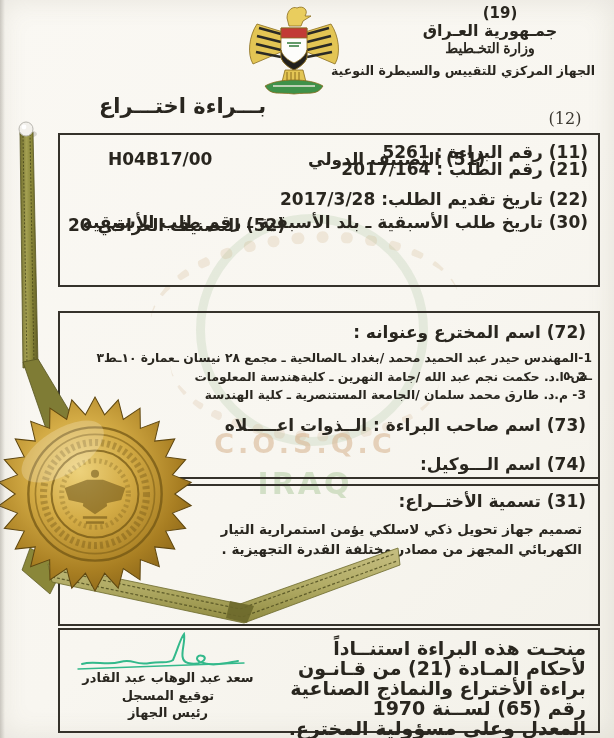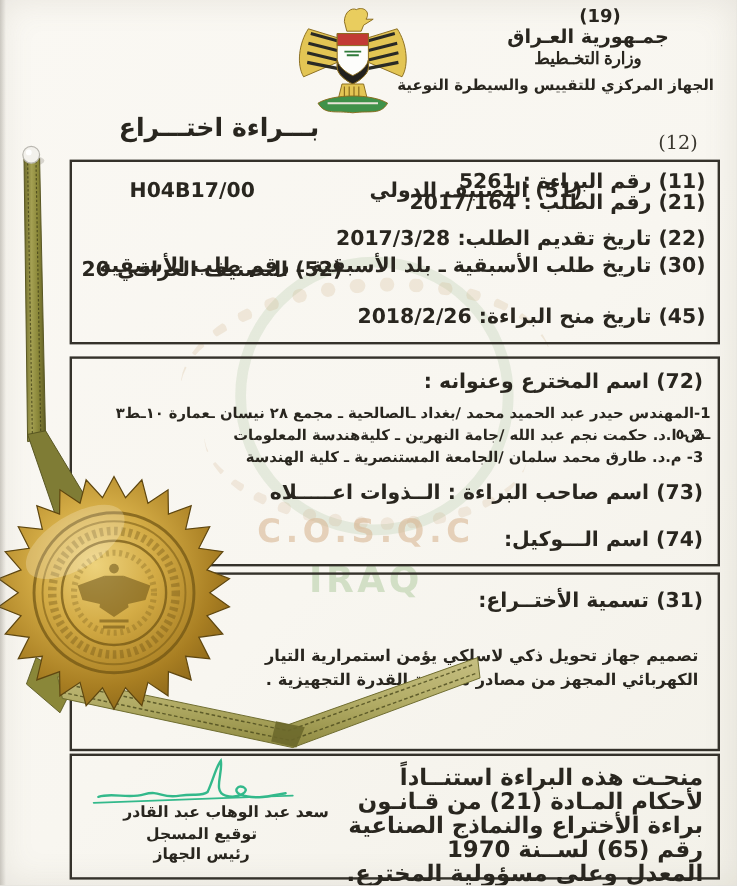--- a/index.html
+++ b/index.html
@@ -18,32 +18,32 @@
   .hdr-num{top:4px;left:450px;width:100px;font-size:15px;}
   .hdr-1{top:21px;left:405px;width:170px;font-size:16px;}
   .hdr-2{top:40px;left:405px;width:170px;font-size:14px;font-family:Liberation Serif, serif;}
   .hdr-3{top:63px;left:340px;width:255px;font-size:12.5px;font-weight:600;}
   .doc-num{top:109px;left:530px;width:70px;font-weight:400;font-size:16px;
     font-family:"DejaVu Serif",serif;color:#3a372f;}
   .page-title{top:94px;left:60px;width:245px;font-size:21px;letter-spacing:0;}
   .box{position:absolute;left:58px;width:538px;border:2px solid #35322b;z-index:1;
     background:transparent;}
   .box1{top:133px;height:150px;}
-  .box2{top:297px;height:171px;}
+  .box2{top:311px;height:171px;}
   .box3{top:477px;height:145px;}
   .box4{top:628px;height:101px;}
   .f{position:absolute;white-space:nowrap;direction:rtl;unicode-bidi:plaintext;
     color:#29261f;font-weight:700;font-size:17px;}
   .inv{position:absolute;direction:rtl;unicode-bidi:plaintext;color:#29261f;
     font-weight:700;font-size:12.3px;line-height:18.4px;text-align:right;}
   .desc{position:absolute;direction:rtl;unicode-bidi:plaintext;color:#29261f;
-    font-weight:700;font-size:13.5px;line-height:20px;margin-top:18px;}
+    font-weight:700;font-size:13.5px;line-height:20px;}
   .legal{position:absolute;direction:rtl;unicode-bidi:plaintext;color:#29261f;
     font-weight:600;font-size:19px;line-height:20px;text-align:right;}
-  .sig-name{top:40px;left:2px;width:212px;font-size:13px;text-align:right;}
+  .sig-name{top:40px;left:2px;width:212px;font-size:13px;}
   .sig-r1{top:58px;left:2px;width:212px;font-size:13px;}
   .sig-r2{top:75px;left:2px;width:212px;font-size:13px;}
   .wm{position:absolute;z-index:0;pointer-events:none;}
   .wm-ring{left:196px;top:214px;width:214px;height:214px;border-radius:50%;
     border:9px solid rgba(150,185,140,.20);}
   .wm-arc{left:150px;top:232px;width:310px;height:150px;border-radius:50%;
     border-top:12px dotted rgba(205,172,128,.22);transform:rotate(-5deg);}
   .wm-arc2{left:170px;top:300px;width:270px;height:130px;border-radius:50%;
     border-bottom:11px dotted rgba(205,172,128,.20);transform:rotate(4deg);}
   .wm-cosqc{left:190px;top:428px;width:230px;text-align:center;font-size:27px;
@@ -93,21 +93,20 @@
   <div class="txt ctr page-title">بـــراءة اختـــراع</div>
 
   <div class="box box1">
     <div class="f" style="top:7px;right:10px">(11) رقم البراءة : 5261</div>
     <div class="f" style="top:14px;left:248px">(51) التصنيف الدولي</div>
     <div class="f" style="top:14px;left:48px">H04B17/00</div>
     <div class="f" style="top:24px;right:10px">(21) رقم الطلب : 2017/164</div>
     <div class="f" style="top:54px;right:10px">(22) تاريخ تقديم الطلب: 2017/3/28</div>
     <div class="f" style="top:77px;right:10px">(30) تاريخ طلب الأسبقية ـ بلد الأسبقية  ـ رقم طلب الأسبقية</div>
     <div class="f" style="top:80px;left:8px">(52) التصنيف العراقي  20</div>
-    <div class="f" style="top:119px;right:10px">(45) تاريخ منح البراءة:  2018/2/26</div>
   </div>
 
   <div class="box box2">
     <div class="f" style="top:9px;right:12px">(72) اسم المخترع وعنوانه :</div>
     <div class="inv" style="top:36px;right:6px;width:528px">1-المهندس حيدر عبد الحميد محمد /بغداد ـالصالحية ـ مجمع ٢٨ نيسان ـعمارة ١٠ـط٣ ـش٥</div>
     <div class="inv" style="top:55px;right:12px;width:520px">2 - ا.د. حكمت نجم عبد الله   /جامة النهرين ـ كليةهندسة المعلومات</div>
     <div class="inv" style="top:73px;right:12px;width:520px">3- م.د. طارق محمد سلمان    /الجامعة المستنصرية ـ كلية الهندسة</div>
     <div class="f" style="top:102px;right:12px">(73) اسم صاحب البراءة : الــذوات اعـــــلاه</div>
     <div class="f" style="top:141px;right:12px">(74) اسم الـــوكيل:</div>
   </div>

